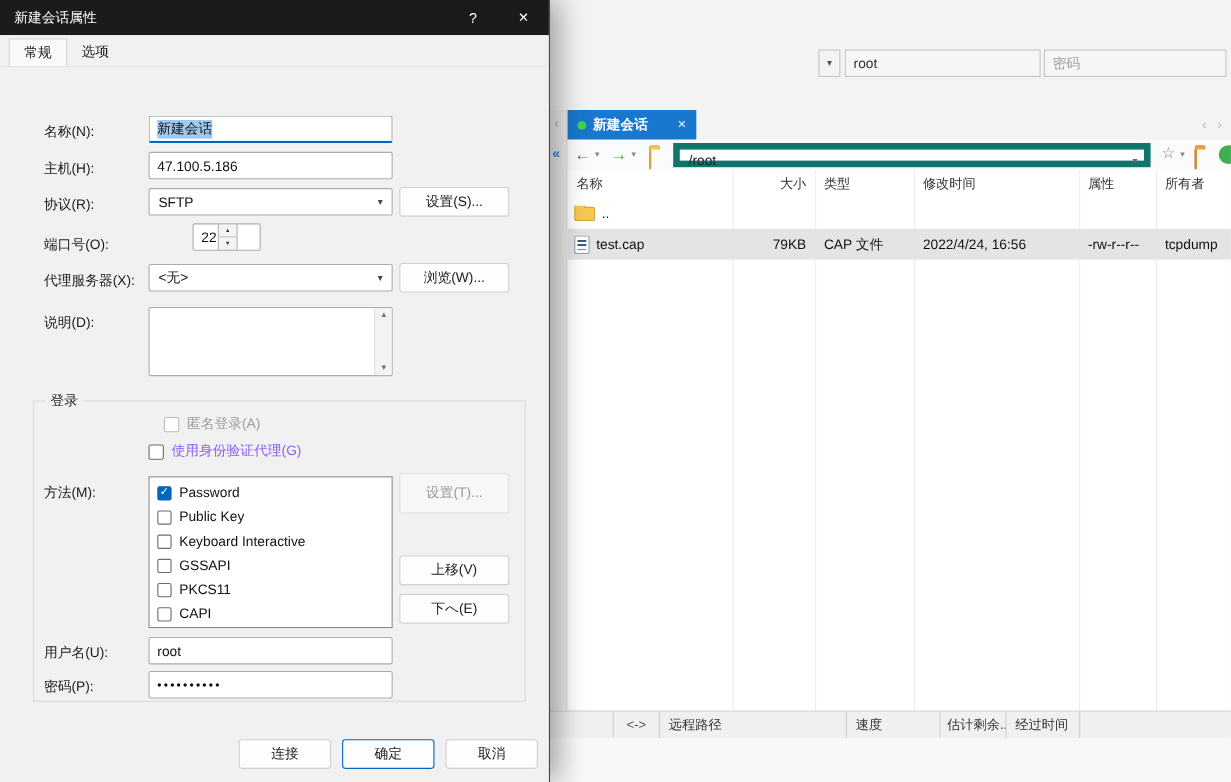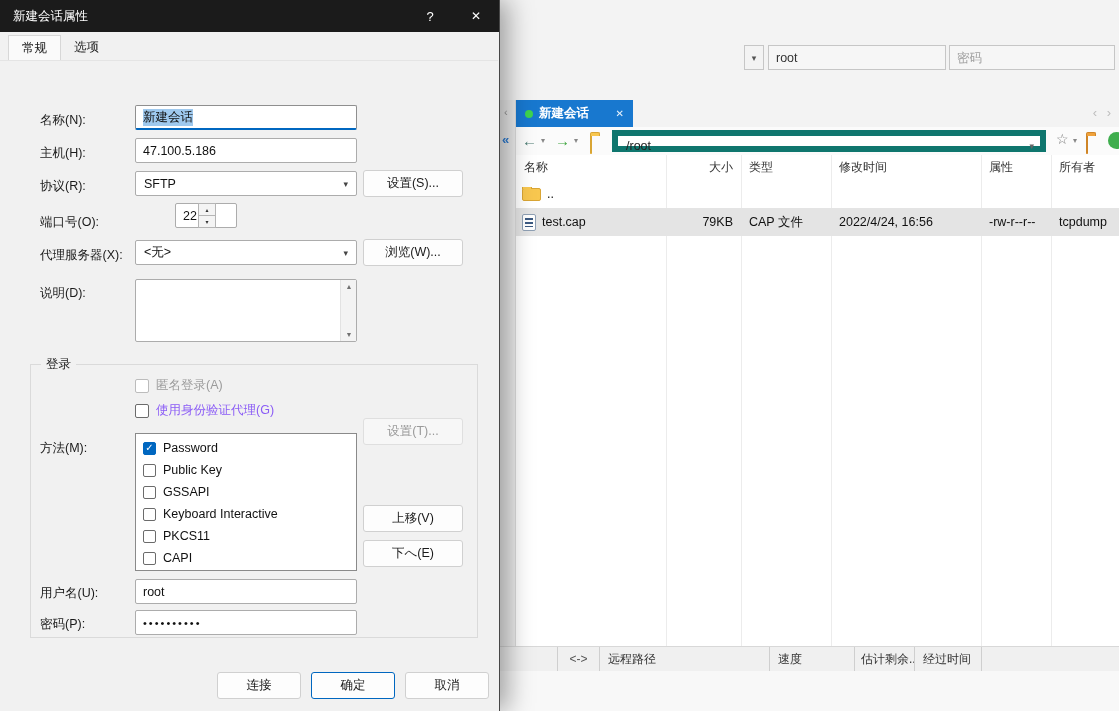--- a/index.html
+++ b/index.html
@@ -98,21 +98,21 @@
   .cb.disabled { border-color:#bcbcbc; }
   .cb.checked { background:#0067c0; border-color:#0067c0; color:#fff; display:flex; align-items:center; justify-content:center; font-size:10px; line-height:1; }
   .method-list { position:absolute; left:135px; top:433px; width:222px; height:138px; background:#fff; border:1px solid #8a8a8a; padding:3px 0; }
   .method-item { display:flex; align-items:center; gap:7px; height:22px; padding:0 7px; font-size:12.5px; color:#111; }
   .method-item .cb { width:13px; height:13px; }
 
   .btn { position:absolute; background:#fdfdfd; border:1px solid #d0d0d0; border-radius:3px; font-size:12.5px; color:#1a1a1a; display:flex; align-items:center; justify-content:center; white-space:nowrap; }
   .btn.disabled { color:#9a9a9a; background:#f7f7f7; border-color:#dfdfdf; }
   #btn-settings-s { left:363px; top:170px; width:100px; height:27px; }
   #btn-browse { left:363px; top:239px; width:100px; height:27px; }
-  #btn-settings-t { left:363px; top:418px; width:100px; height:27px; }
+  #btn-settings-t { left:363px; top:430px; width:100px; height:37px; }
   #btn-move-up { left:363px; top:505px; width:100px; height:27px; }
   #btn-move-down { left:363px; top:540px; width:100px; height:27px; }
   #btn-connect { left:217px; top:672px; width:84px; height:27px; }
   #btn-ok { left:311px; top:672px; width:84px; height:27px; border:1.5px solid #0067c0; }
   #btn-cancel { left:405px; top:672px; width:84px; height:27px; }
   .pw-dots { font-size:11px; letter-spacing:2px; }
 </style>
 </head>
 <body>
 
@@ -271,21 +271,21 @@
       <div class="scroll-rail">
         <span class="sr-up">▲</span>
         <span class="sr-down">▼</span>
       </div>
     </div>
 
     <div class="groupbox" id="login-group">
       <span class="group-legend">登录</span>
     </div>
 
-    <div class="checkrow disabled" style="left:135px; top:377px;">
+    <div class="checkrow disabled" style="left:149px; top:377px;">
       <span class="cb disabled"></span>
       <span>匿名登录(A)</span>
     </div>
     <div class="checkrow" style="left:135px; top:402px;">
       <span class="cb"></span>
       <span>使用身份验证代理(G)</span>
     </div>
 
     <span class="fld-label" style="left:40px; top:440px;">方法(M):</span>
     <div class="method-list">
@@ -294,25 +294,25 @@
             <span>✓</span>
           </span>
         <span>Password</span>
       </div>
       <div class="method-item">
         <span class="cb"></span>
         <span>Public Key</span>
       </div>
       <div class="method-item">
         <span class="cb"></span>
+        <span>Keyboard Interactive</span>
+      </div>
+      <div class="method-item">
+        <span class="cb"></span>
         <span>GSSAPI</span>
-      </div>
-      <div class="method-item">
-        <span class="cb"></span>
-        <span>Keyboard Interactive</span>
       </div>
       <div class="method-item">
         <span class="cb"></span>
         <span>PKCS11</span>
       </div>
       <div class="method-item">
         <span class="cb"></span>
         <span>CAPI</span>
       </div>
     </div>

